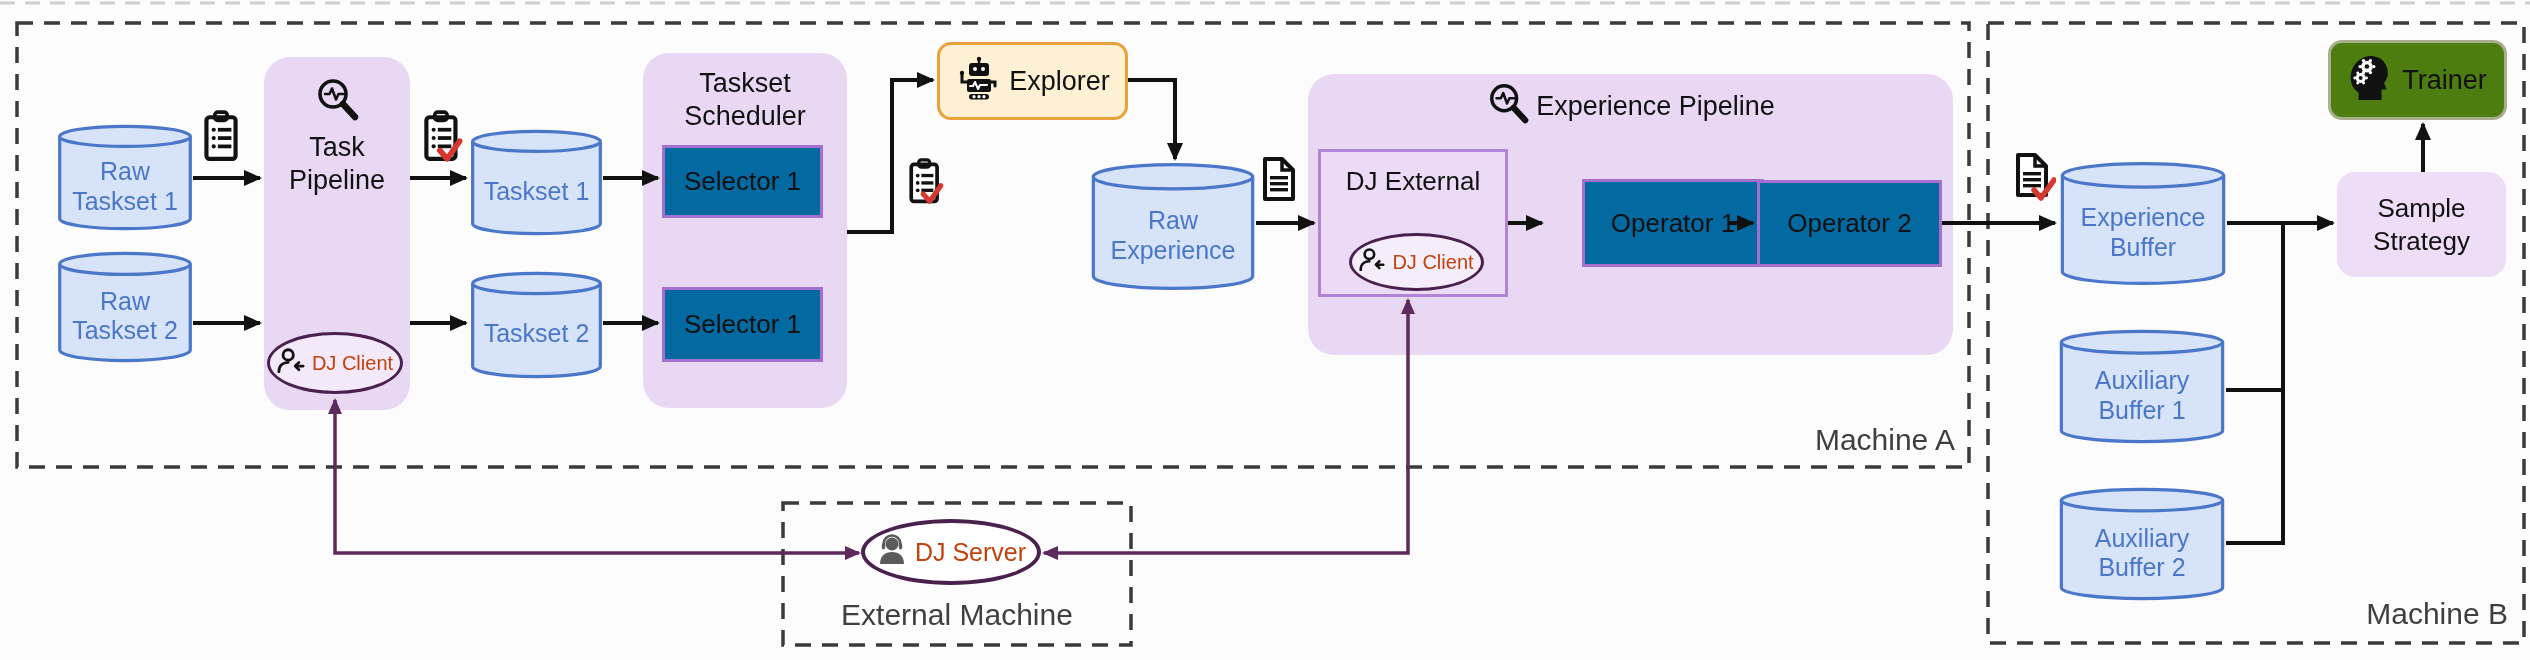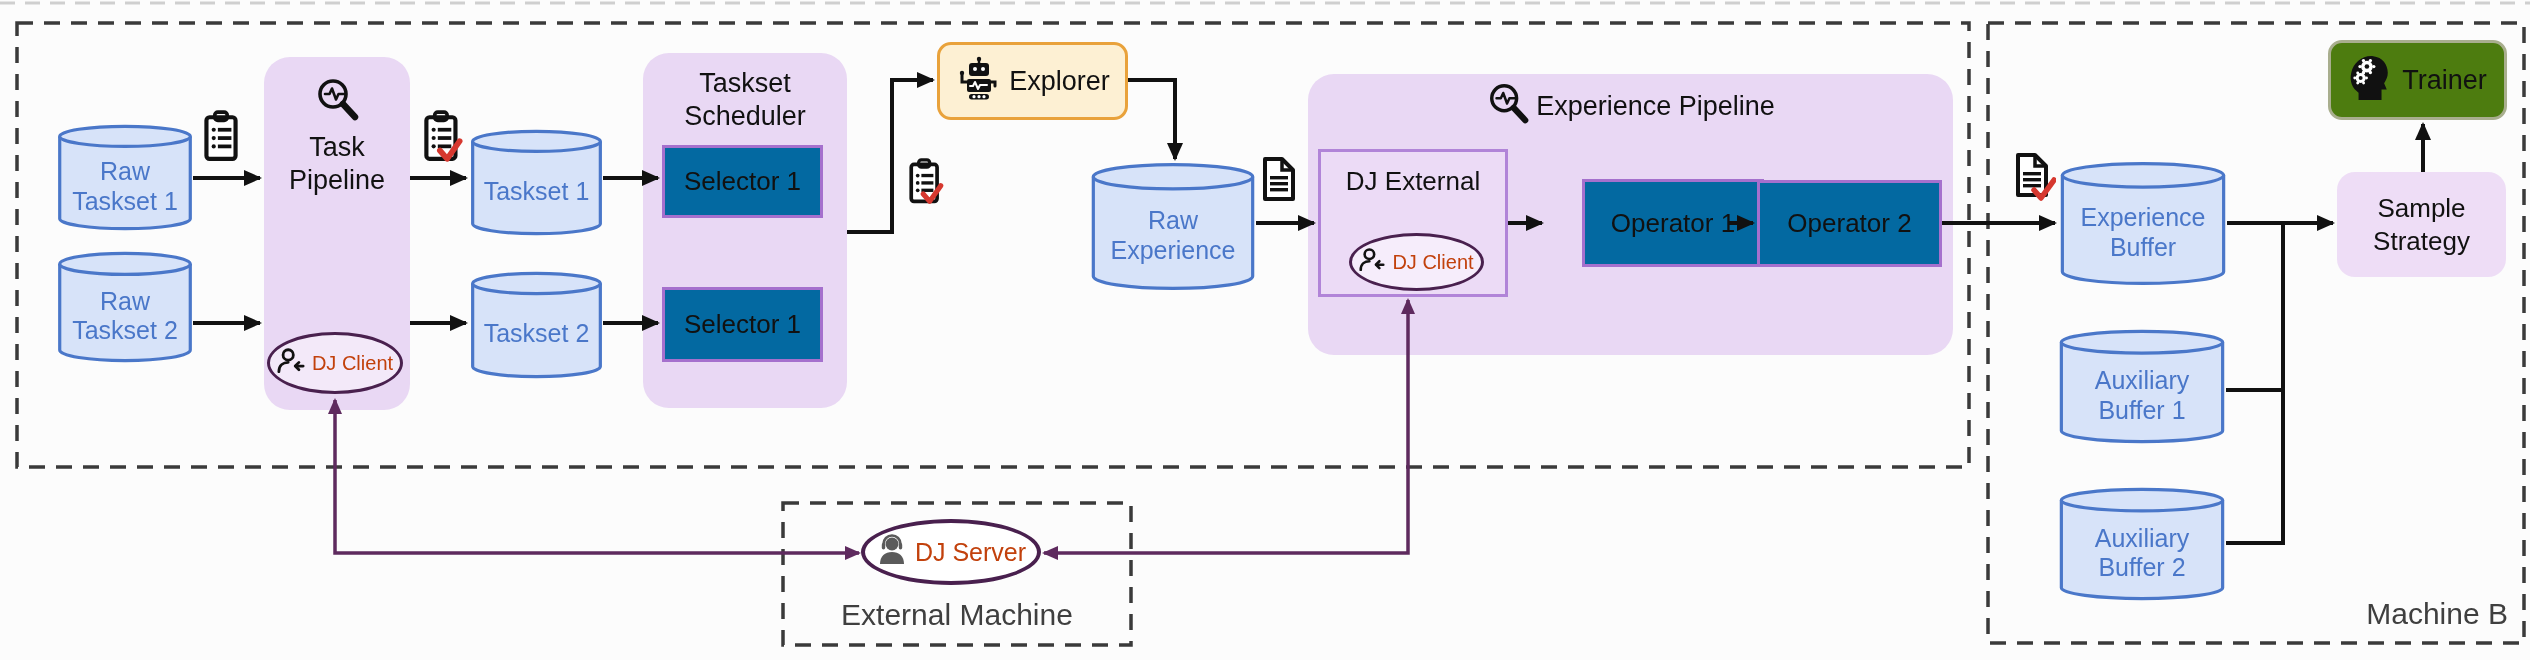--- a/index.html
+++ b/index.html
@@ -297,20 +297,21 @@
     <svg width="42" height="50" viewBox="0 0 42 50">
       <path d="M4,3 h17 l11,11 v29 h-28 z" fill="#fff" stroke="#111" stroke-width="4" stroke-linejoin="round"></path>
       <path d="M21,3 v11 h11" fill="none" stroke="#111" stroke-width="3.5"></path>
       <rect x="9" y="20" width="18" height="3.4" fill="#111"></rect>
       <rect x="9" y="26" width="18" height="3.4" fill="#111"></rect>
       <rect x="9" y="32" width="18" height="3.4" fill="#111"></rect>
       <path d="M20,38 l7,8 13,-18" stroke="#d6382f" stroke-width="5.5" fill="none" stroke-linecap="round" stroke-linejoin="round"></path>
     </svg>
   </span>
 
+  <div class="abs mlabel" style="left:1755px;top:423px;width:200px;text-align:right;">Machine A</div>
   <div class="abs mlabel" style="left:2308px;top:597px;width:200px;text-align:right;">Machine B</div>
   <div class="abs mlabel" style="left:783px;top:598px;width:348px;text-align:center;">External Machine</div>
 
   <svg id="wires" width="2530" height="660" viewBox="0 0 2530 660">
     <defs>
       <marker id="ab" orient="auto" markerUnits="userSpaceOnUse" markerWidth="20" markerHeight="18" refX="16" refY="8">
         <path d="M0,0 L18,8 L0,16 Z" fill="#111"></path>
       </marker>
       <marker id="ap" orient="auto-start-reverse" markerUnits="userSpaceOnUse" markerWidth="18" markerHeight="16" refX="14" refY="7">
         <path d="M0,0 L16,7 L0,14 Z" fill="#5e2a5e"></path>

